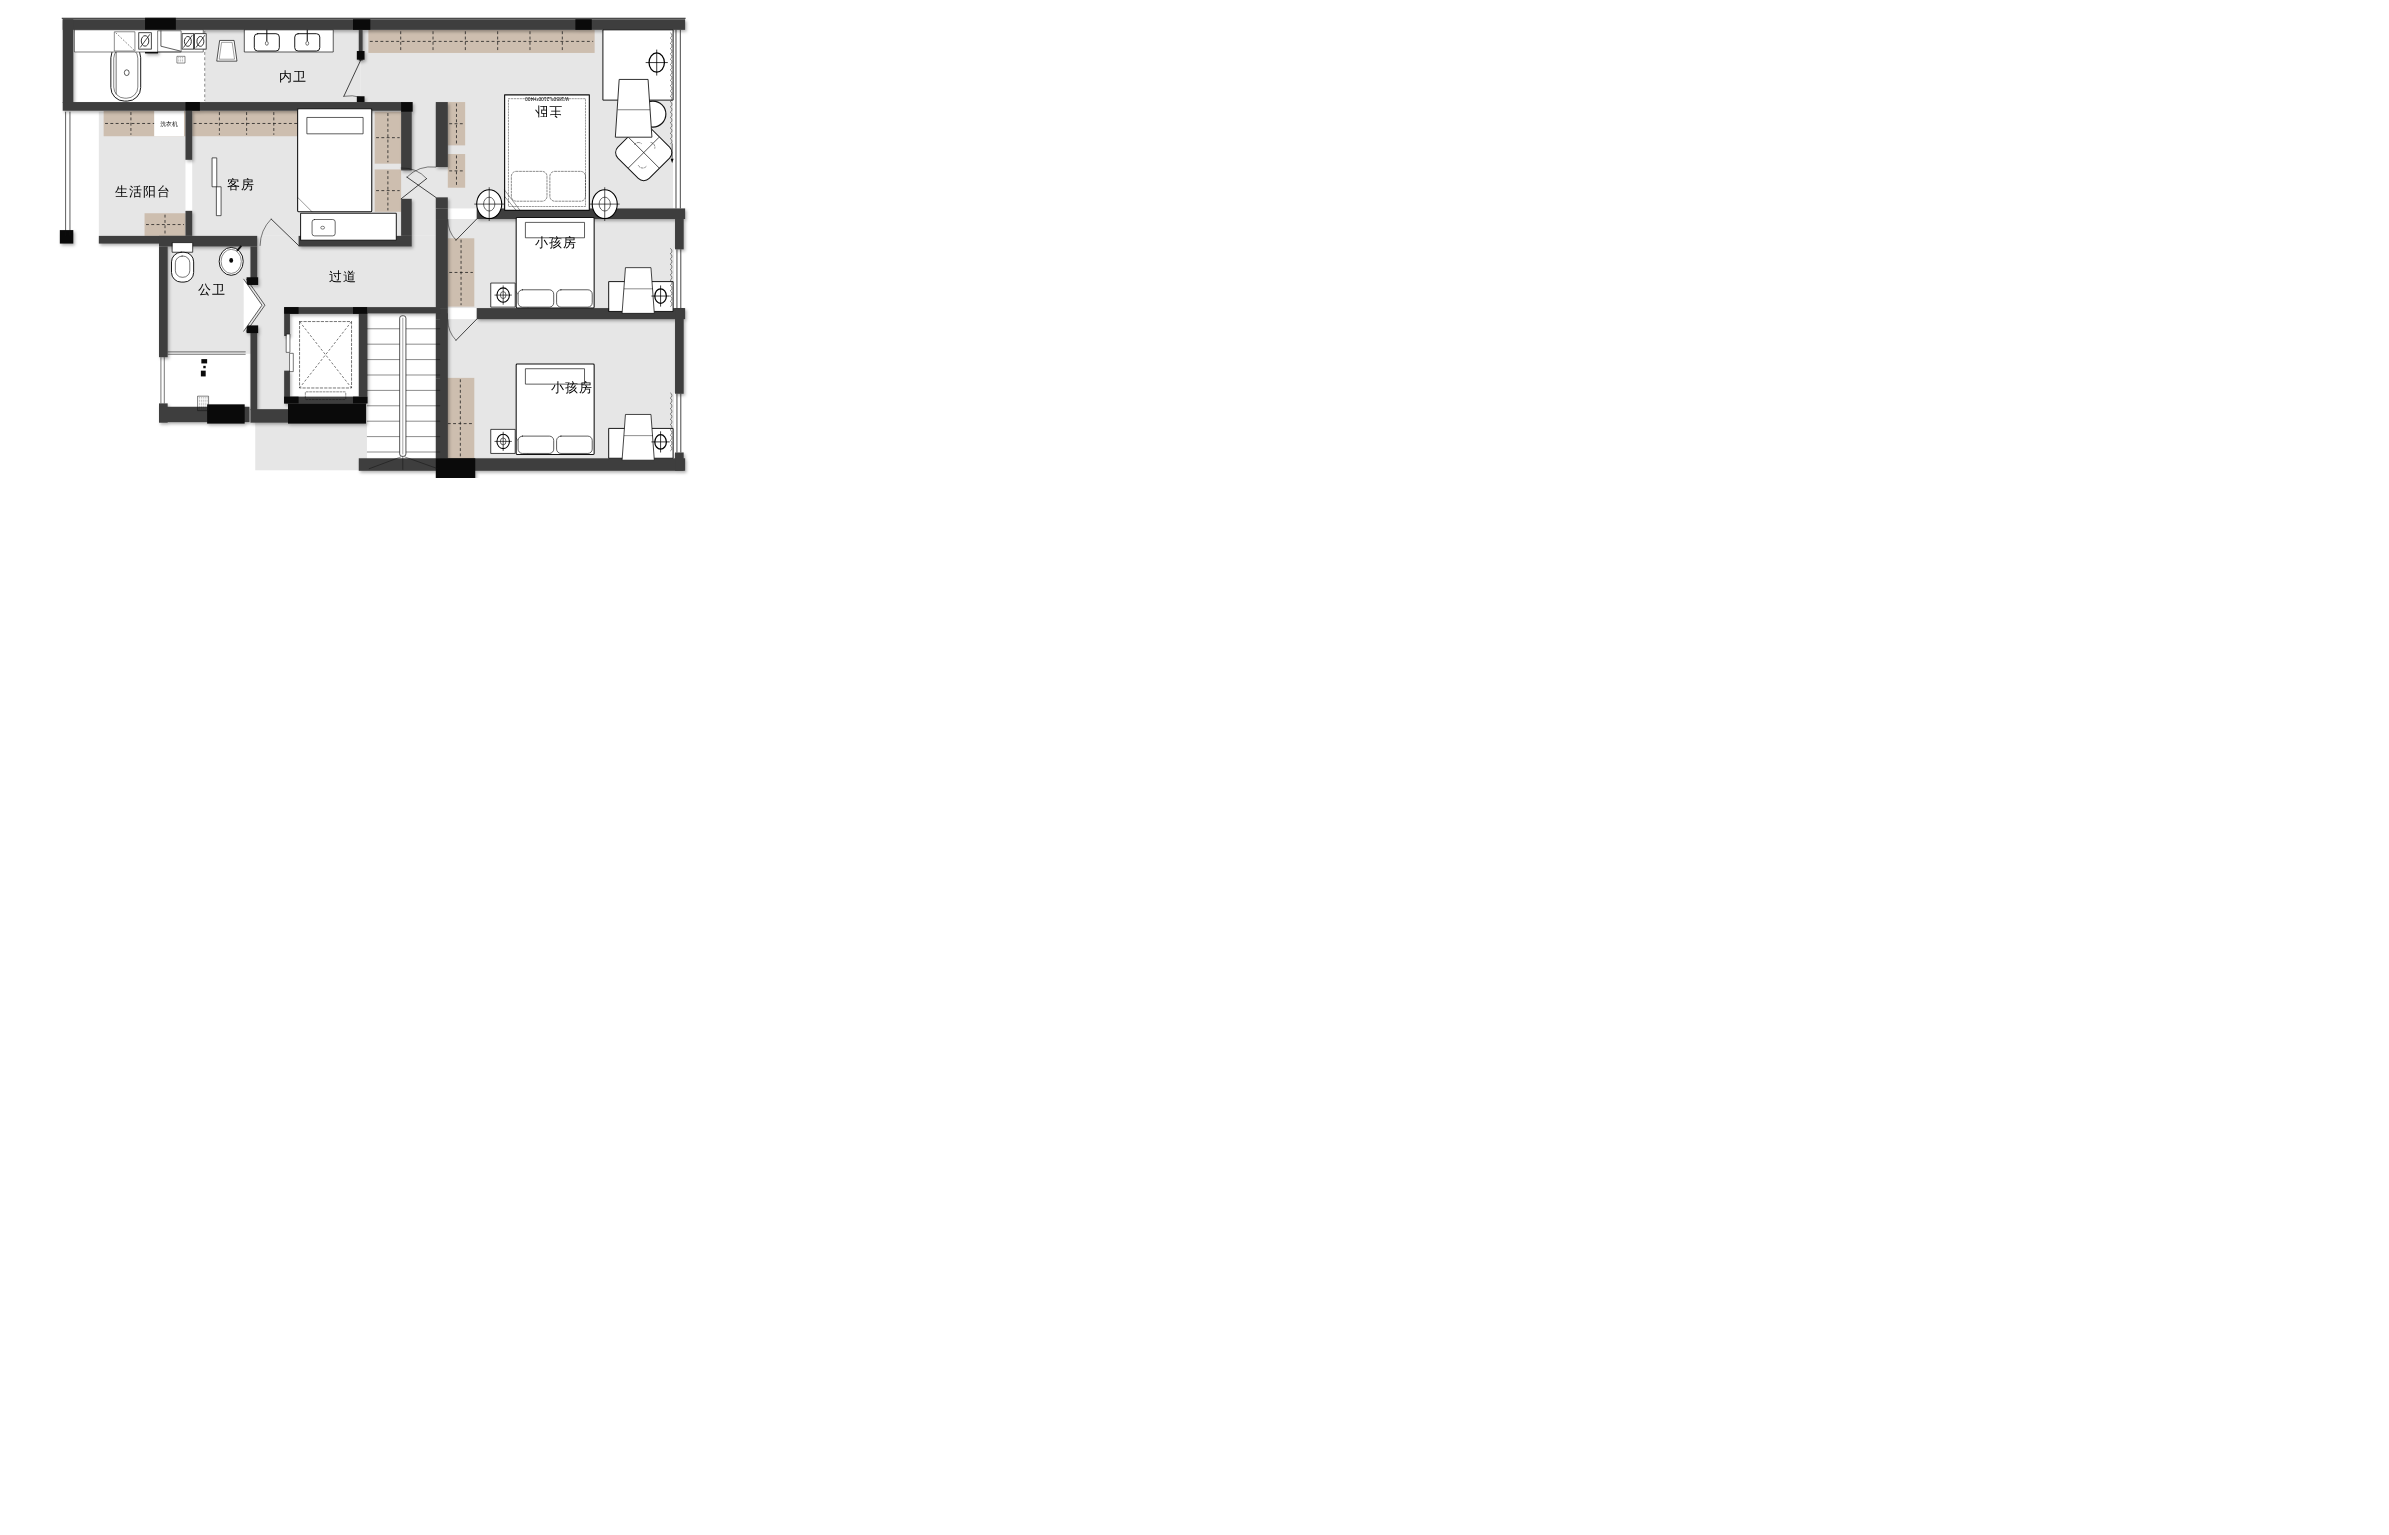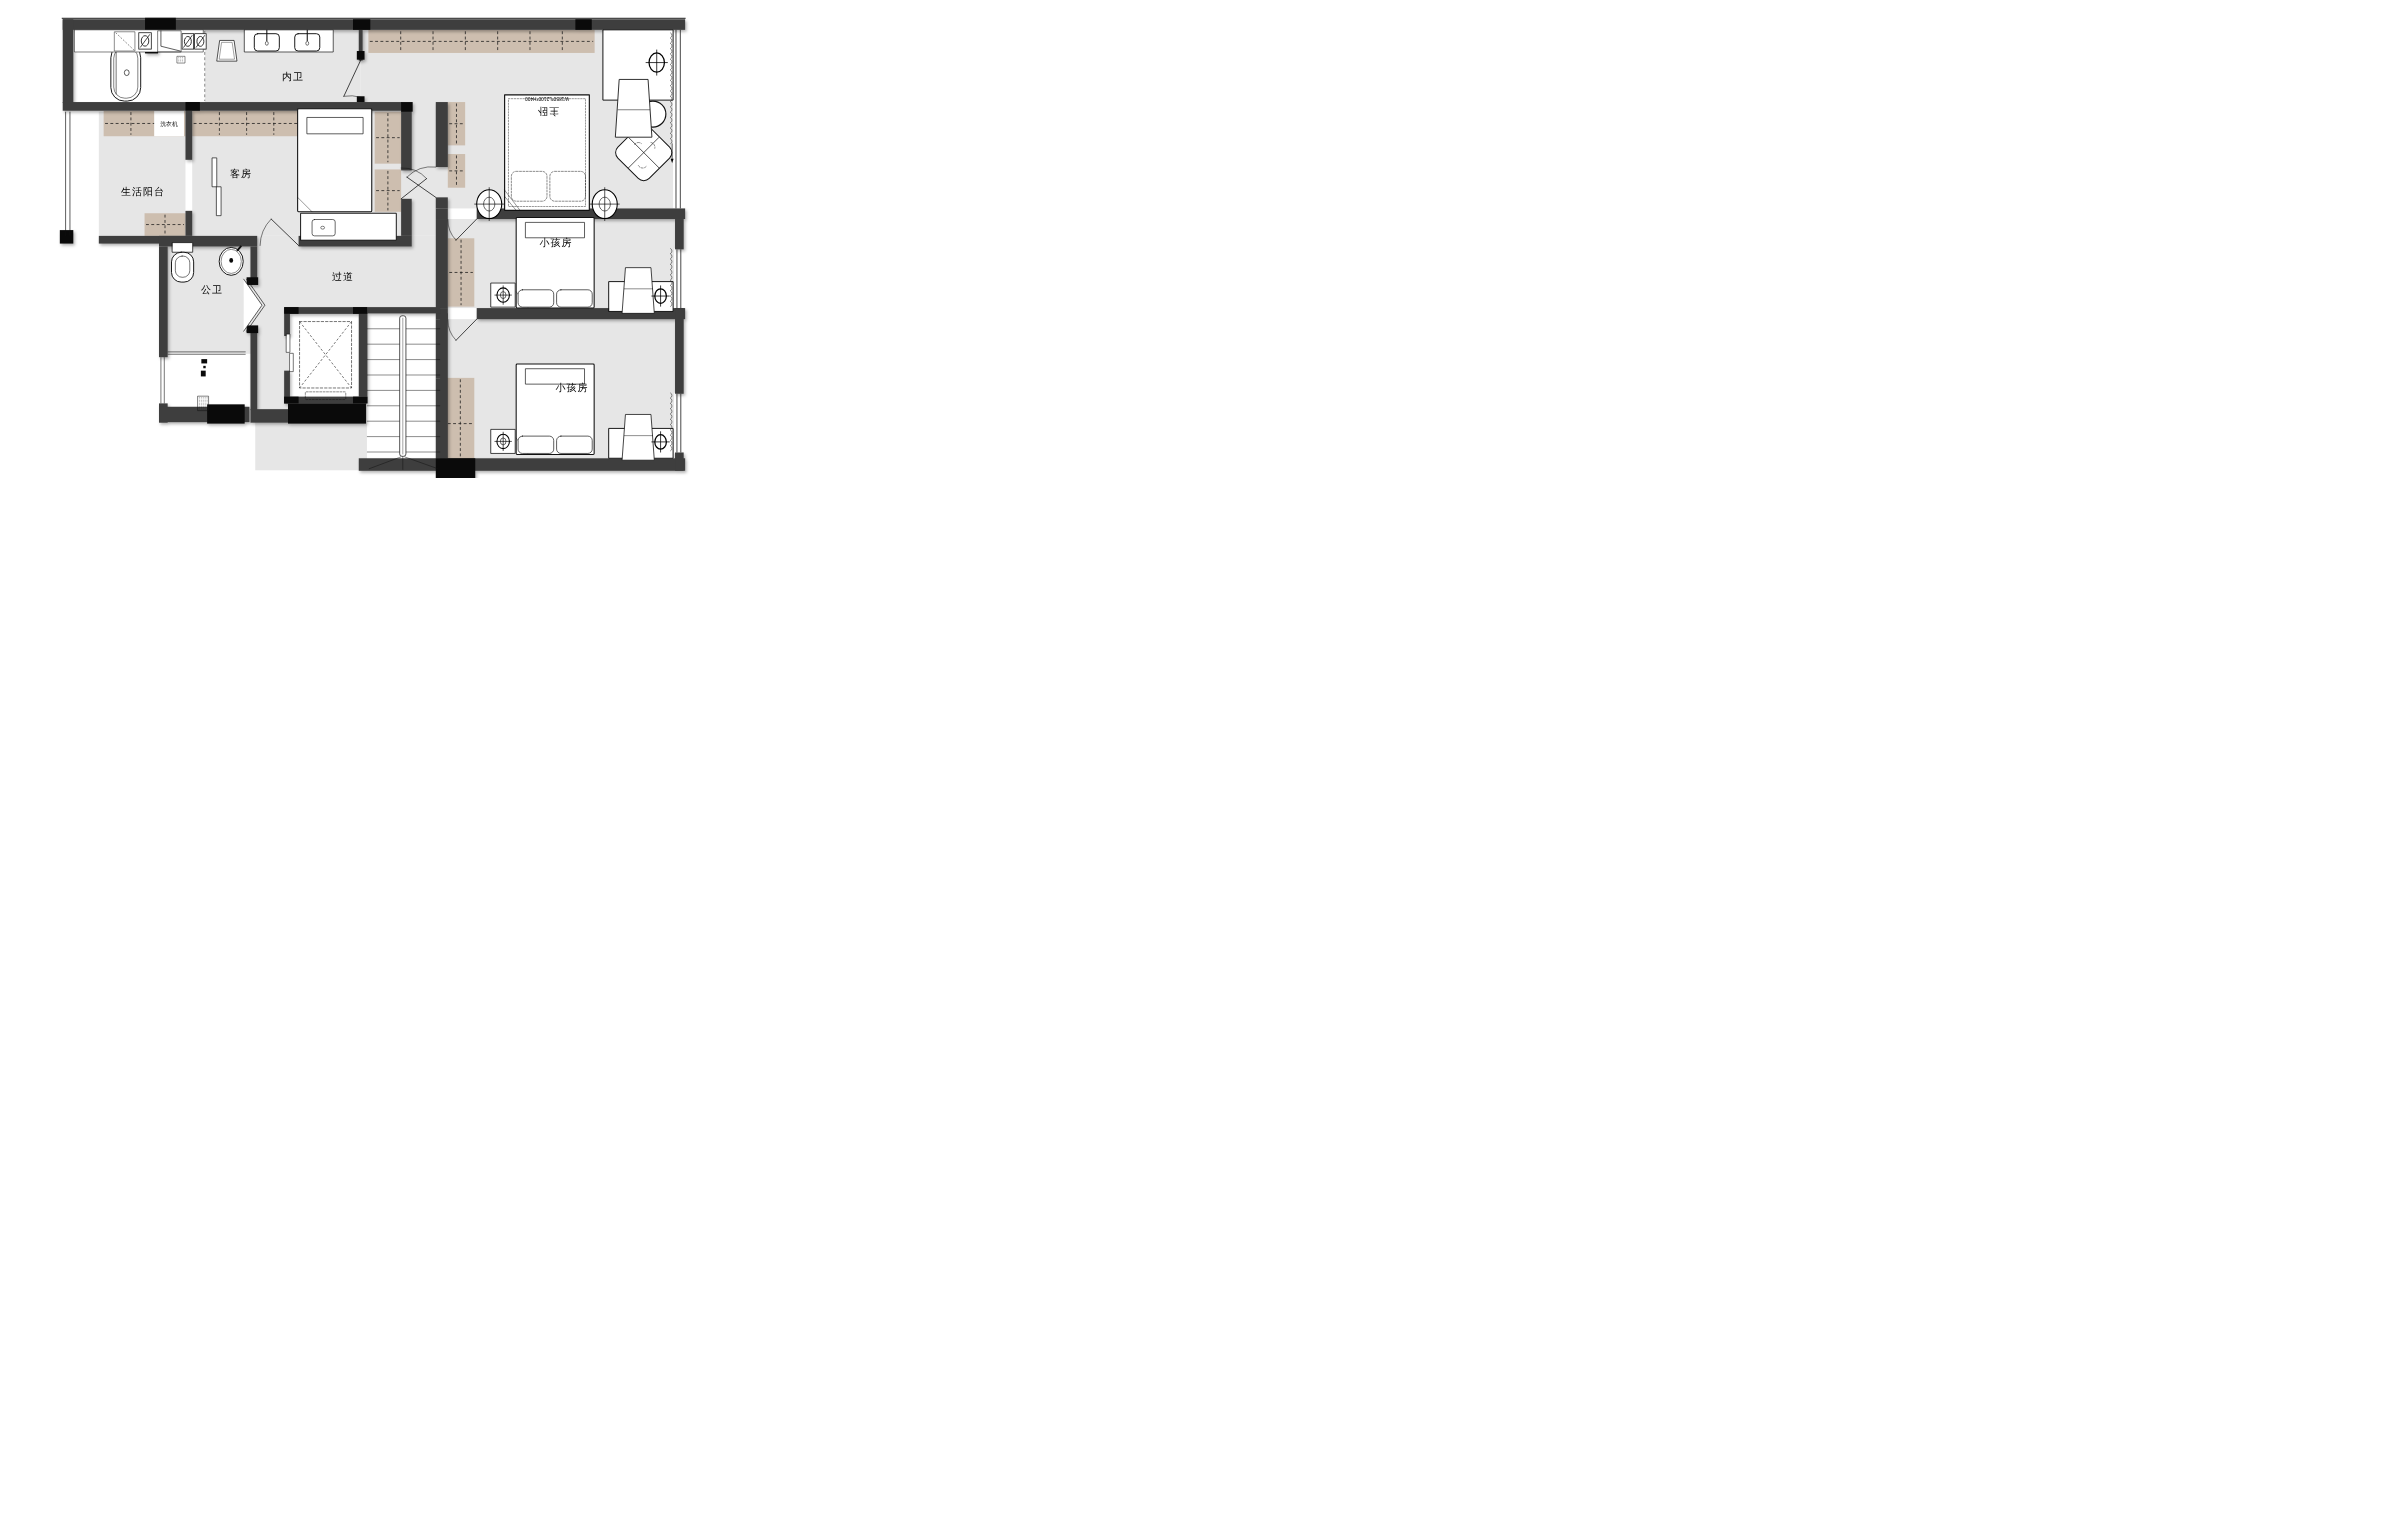--- a/index.html
+++ b/index.html
@@ -2,21 +2,21 @@
 <html style="font-size:7.7px"><head>
 <meta charset="utf-8">
 <style>
   html,body{margin:0;padding:0;background:#fff;}
   #plan-wrap{position:relative;width:744px;height:478px;background:#ffffff;overflow:hidden;
              font-family:"Liberation Sans","DejaVu Sans",sans-serif;}
   #plan-svg{position:absolute;left:0;top:0;}
   .room-label{position:absolute;transform:translate(-50%,-50%);color:#000;font-weight:500;
               letter-spacing:1px;white-space:nowrap;}
   .room-label.rot180{transform:translate(-50%,-50%) rotate(180deg);}
-  .lbl-lg{font-size:10px;}
+  .lbl-lg{font-size:13px;}
   .lbl-sm{font-size:5.8px;letter-spacing:0;}
   .lbl-xs{font-size:4.8px;letter-spacing:0;font-weight:400;}
 </style>
 </head>
 <body>
 
 <div id="plan-wrap">
   <svg id="plan-svg" width="744" height="478" viewBox="0 0 1545 993">
     <g id="g-base">
         <rect x="748" y="62" width="656" height="371" rx="0" stroke="none" stroke-width="0" fill="#e6e6e6" stroke-linecap="round" stroke-linejoin="round"></rect>
@@ -299,21 +299,21 @@
         <line x1="766" y1="974" x2="833" y2="949" stroke="#111" stroke-width="1"></line>
         <line x1="910" y1="974" x2="840" y2="949" stroke="#111" stroke-width="1"></line>
         <line x1="836.5" y1="948" x2="836.5" y2="976" stroke="#111" stroke-width="1"></line>
         <line x1="128" y1="38" x2="1424" y2="38" stroke="#111111" stroke-width="2"></line>
       </g>
   </svg>
 
   <div class="room-label lbl-lg" style="left:293px;top:77px">内卫</div>
   <div class="room-label lbl-sm" style="left:169px;top:124px">洗衣机</div>
   <div class="room-label lbl-lg" style="left:143px;top:192px">生活阳台</div>
-  <div class="room-label lbl-lg" style="left:241px;top:174px">客房</div>
+  <div class="room-label lbl-lg" style="left:241px;top:185px">客房</div>
   <div class="room-label lbl-lg" style="left:343px;top:277px">过道</div>
   <div class="room-label lbl-lg" style="left:212px;top:290px">公卫</div>
   <div class="room-label lbl-lg rot180" style="left:548px;top:111px">主卧</div>
   <div class="room-label lbl-xs rot180" style="left:547px;top:98px">W1850*L2100*H400</div>
   <div class="room-label lbl-lg" style="left:556px;top:243px">小孩房</div>
   <div class="room-label lbl-lg" style="left:572px;top:388px">小孩房</div>
 </div>
 
 
 </body></html>

